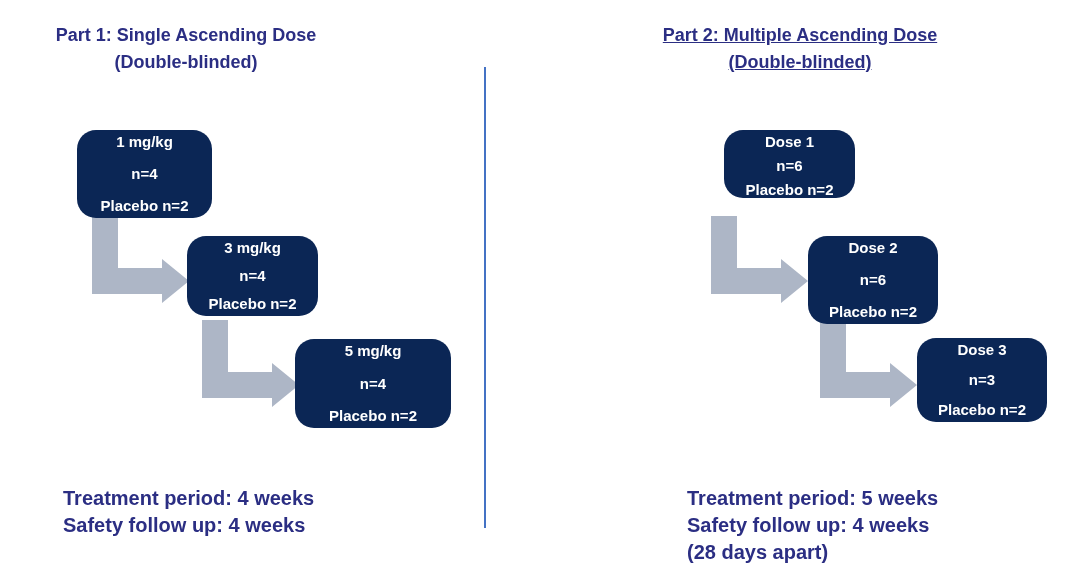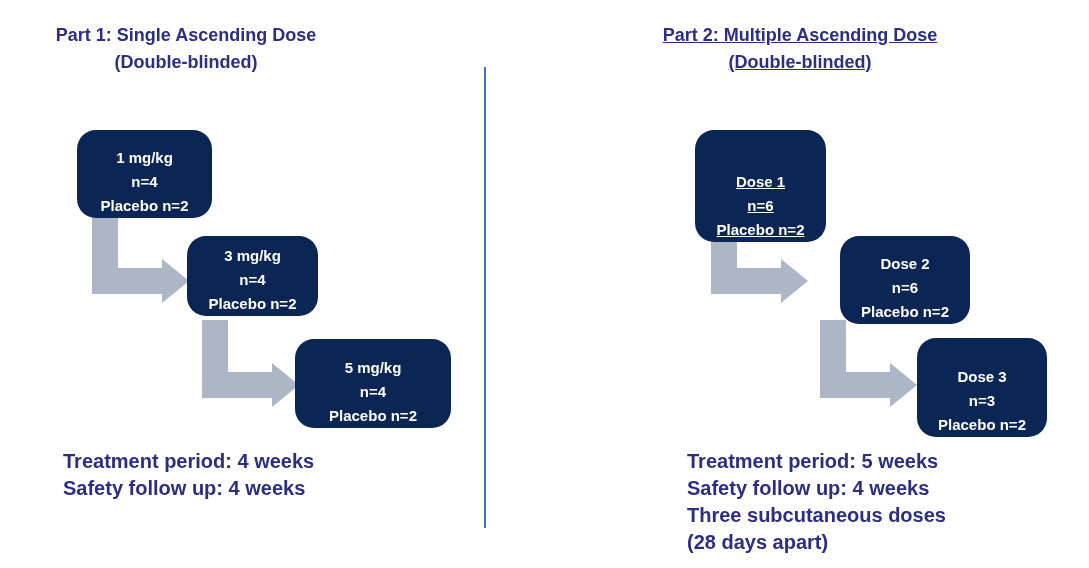--- a/index.html
+++ b/index.html
@@ -33,49 +33,50 @@
   .dose-box{
     position:absolute;
     background:var(--box-fill,#0b2655);
     border-radius:19px;
     color:var(--box-text,#fff);
     font-size:15px;
     font-weight:700;
     line-height:24px;
     display:flex;
     flex-direction:column;
-    justify-content:flex-end;
+    justify-content:space-between;
     align-items:center;
     text-align:center;
   }
   .p1-box1{left:77px;top:130px;width:135px;height:88px;}
   .p1-box2{left:187px;top:236px;width:131px;height:80px;}
   .p1-box3{left:295px;top:339px;width:156px;height:89px;}
-  .p2-box1{left:695px;top:130px;width:131px;height:112px;text-decoration:underline;}
-  .p2-box2{left:840px;top:236px;width:130px;height:88px;}
-  .p2-box3{left:917px;top:338px;width:130px;height:99px;}
+  .p2-box1{left:724px;top:130px;width:131px;height:68px;}
+  .p2-box2{left:808px;top:236px;width:130px;height:88px;}
+  .p2-box3{left:917px;top:338px;width:130px;height:84px;}
   .elbow-arrow{position:absolute;width:98px;height:88px;}
   .elbow-arrow polygon{fill:var(--arrow-fill,#adb6c6);}
   .p1-arrow1{left:92px;top:216px;}
   .p1-arrow2{left:202px;top:320px;}
   .p2-arrow1{left:711px;top:216px;}
   .p2-arrow2{left:820px;top:320px;}
   .divider{
     position:absolute;
     left:484px;top:67px;
     width:2px;height:461px;
     background:var(--divider,#4472c4);
   }
   .notes{
     position:absolute;
     color:var(--heading-text,#2b2e83);
     font-size:20px;
     font-weight:700;
     line-height:27px;
     white-space:nowrap;
+    margin-top:37px;
   }
   .notes-p1{left:63px;top:448px;}
   .notes-p2{left:687px;top:448px;}
 </style>
 </head>
 <body>
 
 <div class="canvas">
 
   <div class="panel-title title-p1">
@@ -137,17 +138,16 @@
   <div class="divider"></div>
 
   <div class="notes notes-p1">
     <div>Treatment period: 4 weeks</div>
     <div>Safety follow up: 4 weeks</div>
   </div>
 
   <div class="notes notes-p2">
     <div>Treatment period: 5 weeks</div>
     <div>Safety follow up: 4 weeks</div>
-    <div>Three subcutaneous doses</div>
     <div>(28 days apart)</div>
   </div>
 
 </div>
 
 </body></html>

